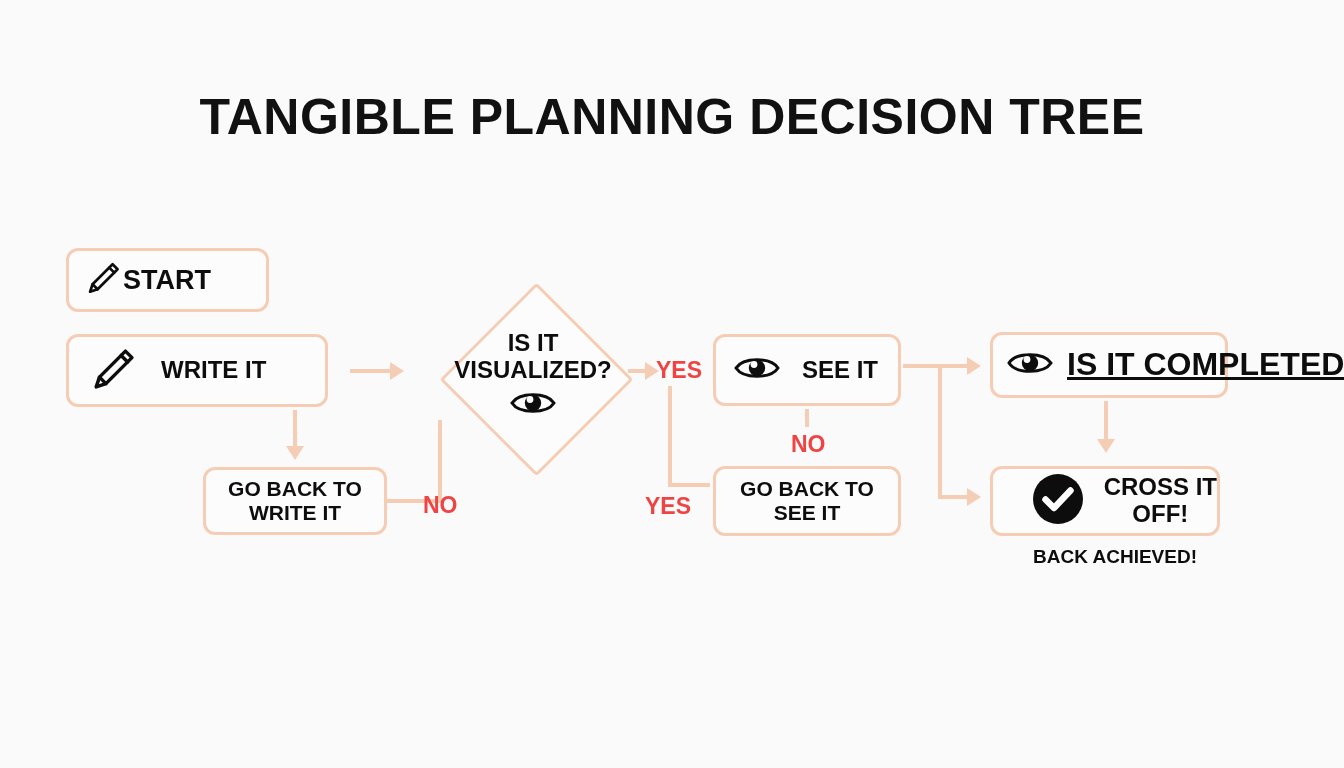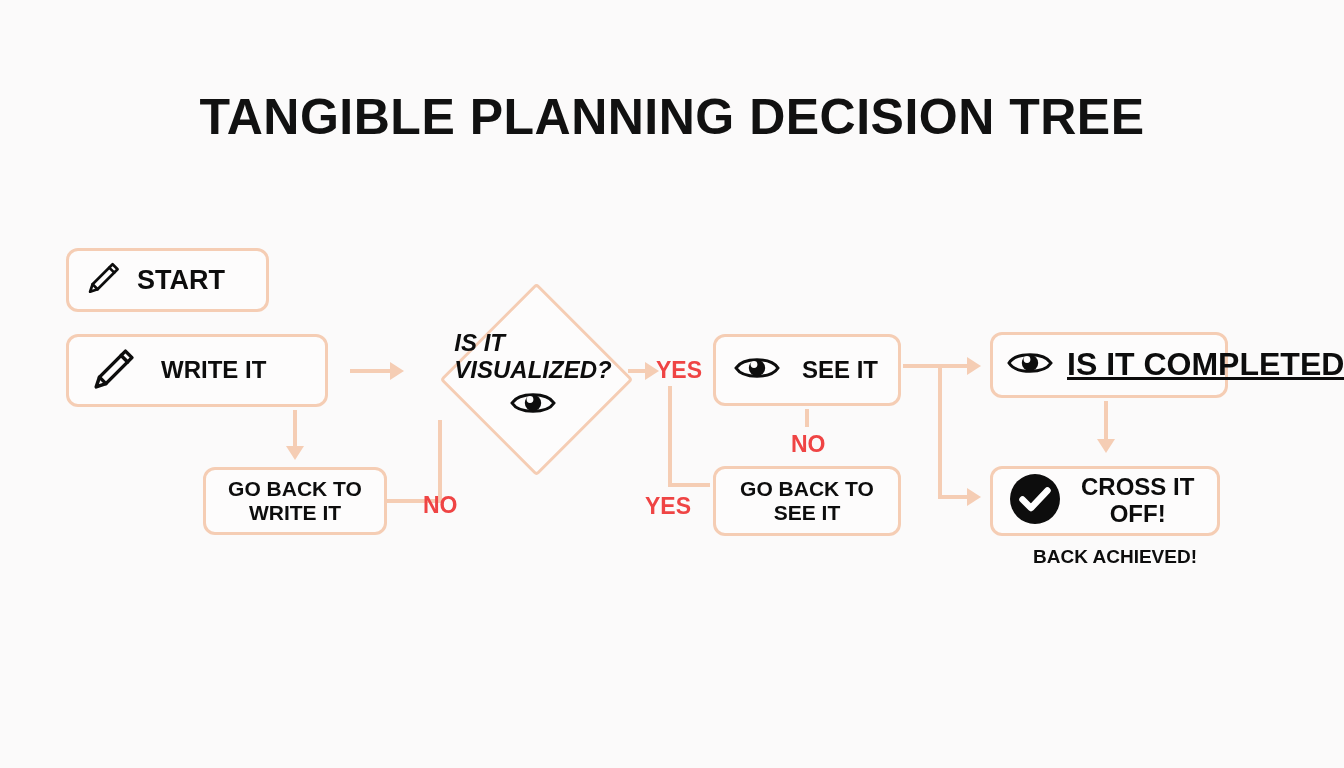--- a/index.html
+++ b/index.html
@@ -86,23 +86,23 @@
     display: flex;
     flex-direction: column;
     align-items: center;
     justify-content: center;
     gap: 2px;
   }
   #diamond-content .dtext {
     font-size: 24px;
     font-weight: bold;
     color: #0d0d0d;
+    text-align: center;
     line-height: 1.12;
     white-space: pre;
-    font-style: italic;
   }
 
   
   .conn {
     position: absolute;
     background: #f5cdb4;
   }
   .conn.h { height: 4px; }
   .conn.v { width: 4px; }
   .arrowhead {
@@ -148,21 +148,21 @@
     overflow: visible;
   }
 </style>
 </head>
 <body>
 
 <div id="canvas">
 
   <div id="title">TANGIBLE PLANNING DECISION TREE</div>
 
-  <div class="node icon-left" style="left:66px; top:248px; width:203px; height:64px; padding-left:14px; gap:14px;">
+  <div class="node icon-left" style="left:66px; top:248px; width:203px; height:64px; padding-left:14px; ">
     <span class="icn">
       <svg width="40" height="40" viewBox="0 0 48 48">
         <g fill="none" stroke="#0d0d0d" stroke-width="3.2" stroke-linejoin="round" stroke-linecap="round">
           <path d="M35.5 7.5 L41.5 13.5 L17.5 37.5 L8.5 40.5 L11.5 31.5 Z"></path>
           <path d="M31.5 11.5 L37.5 17.5"></path>
           <path d="M11.5 31.5 L17.5 37.5"></path>
         </g>
       </svg>
     </span>
     <span class="label" style="font-size:27px;">START</span>
@@ -252,21 +252,21 @@
         <circle cx="23" cy="15" r="8.2" fill="#0d0d0d"></circle>
         <circle cx="20" cy="11.5" r="3.4" fill="#fdfcfc"></circle>
       </svg>
     </span>
     <span class="label" style="font-size:32px;text-decoration:underline;">IS IT COMPLETED</span>
   </div>
 
   <div class="conn v" style="left:1104px; top:401px; height:40px;"></div>
   <div class="arrowhead down" style="left:1097px; top:439px;"></div>
 
-  <div class="node icon-left" style="left:990px; top:466px; width:230px; height:70px; padding-left:16px; gap:20px;">
+  <div class="node icon-left" style="left:990px; top:466px; width:230px; height:70px; padding-left:16px; gap:20px;justify-content:flex-end;">
     <span class="icn">
       <svg width="52" height="52" viewBox="0 0 52 52">
         <circle cx="26" cy="26" r="25" fill="#0d0d0d"></circle>
         <path d="M13.5 26.5 L22 35 L38.5 17.5" fill="none" stroke="#ffffff" stroke-width="6.5" stroke-linecap="round" stroke-linejoin="round"></path>
       </svg>
     </span>
     <span class="label" style="font-size:24px;">CROSS IT
 OFF!</span>
   </div>
 

